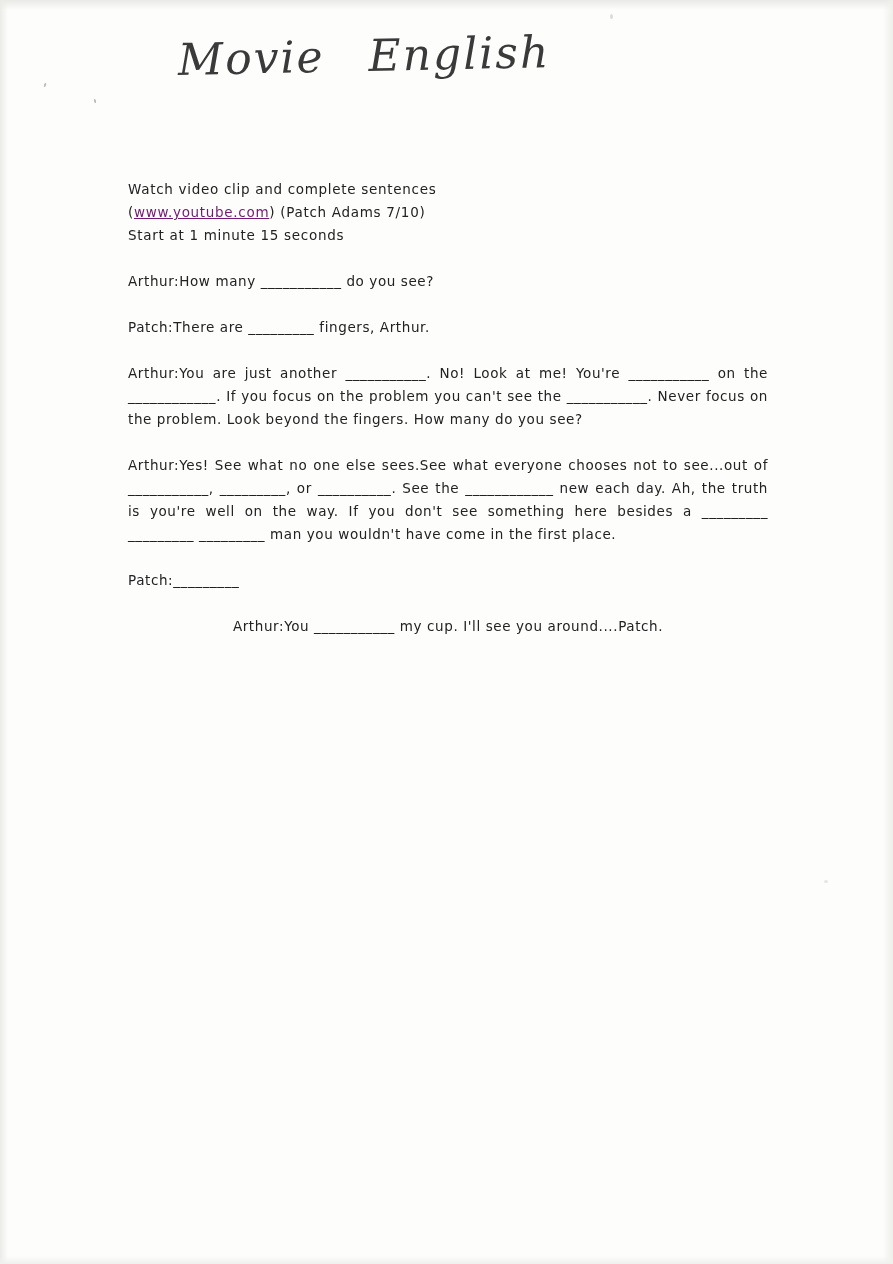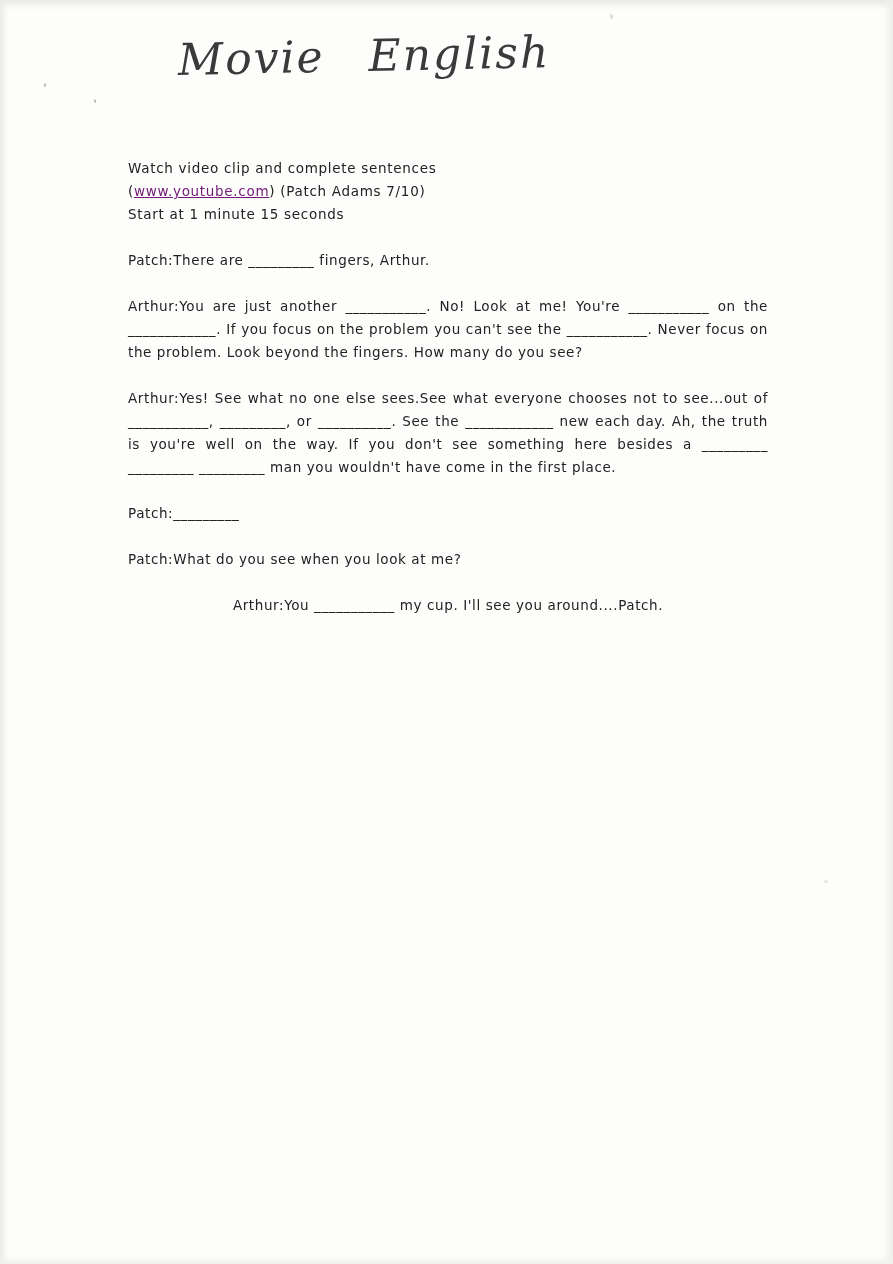--- a/index.html
+++ b/index.html
@@ -85,21 +85,21 @@
     left: 128px;
     top: 157px;
     width: 640px;
     font-family: "DejaVu Sans", sans-serif;
     font-size: 13.5px;
     line-height: 23px;
     letter-spacing: .6px;
     color: #222222;
   }
 
-  .block { margin-bottom: 23px; }
+  .block { margin-bottom: 23px; margin-top: 21px; }
   .block.tight { margin-bottom: 0; text-align: center; }
   .line { display: block; white-space: nowrap; }
   .para {
     text-align: justify;
     text-justify: inter-word;
   }
   .para-last { text-align: left; }
 
   a.link {
     color: #701a75;
@@ -128,27 +128,27 @@
   </div>
 
   <div class="body-text">
 
     <div class="block intro">
       <span class="line">Watch video clip and complete sentences</span>
       <span class="line"><span>(</span><a class="link" href="#">www.youtube.com</a><span>) (Patch Adams 7/10)</span></span>
       <span class="line">Start at 1 minute 15 seconds</span>
     </div>
 
+    <div class="block para-last">Arthur:How many ___________ do you see?</div>
 
     <div class="block para-last">Patch:There are _________ fingers, Arthur.</div>
 
     <div class="block para">Arthur:You are just another ___________. No! Look at me! You're ___________ on the ____________. If you focus on the problem you can't see the ___________. Never focus on the problem. Look beyond the fingers. How many do you see?</div>
 
     <div class="block para">Arthur:Yes! See what no one else sees.See what everyone chooses not to see...out of ___________, _________, or __________. See the ____________ new each day. Ah, the truth is you're well on the way. If you don't see something here besides a _________ _________ _________ man you wouldn't have come in the first place.</div>
 
     <div class="block para-last">Patch:_________</div>
 
-    <div class="block para-last">Patch:What do you see when you look at me?</div>
 
     <div class="block tight para-last">Arthur:You ___________ my cup. I'll see you around....Patch.</div>
 
   </div>
 </div>
 
 </body></html>

